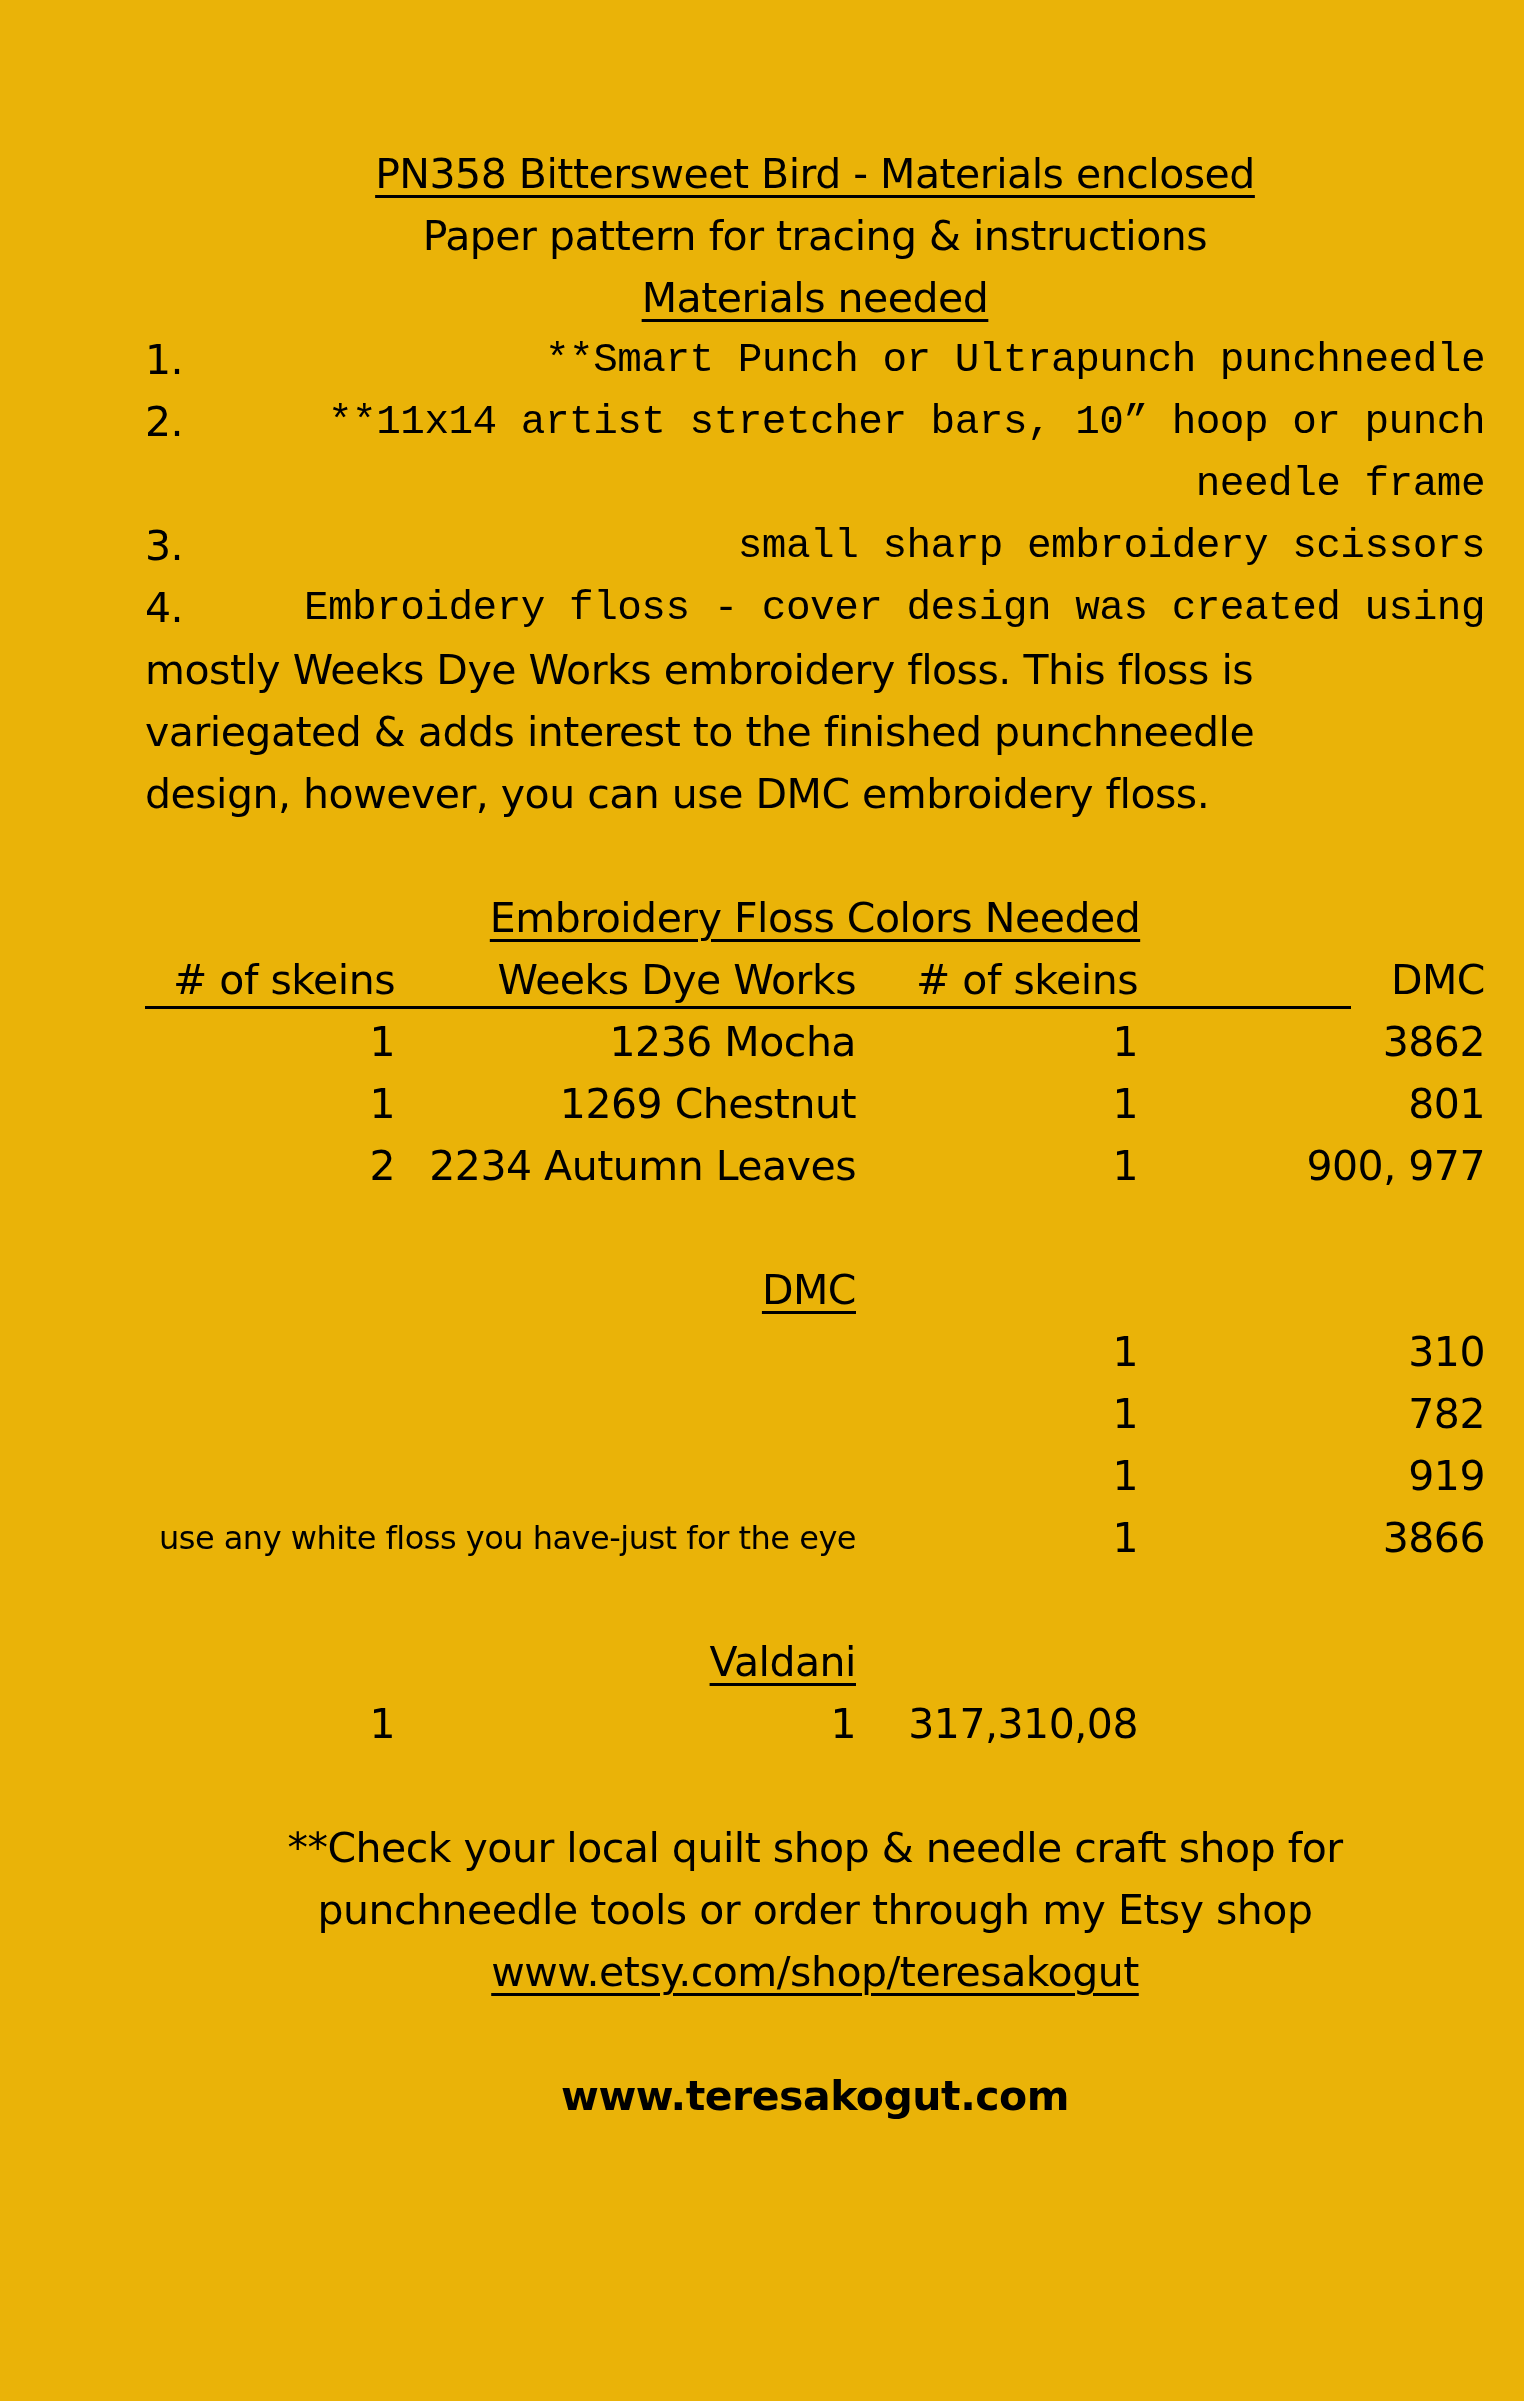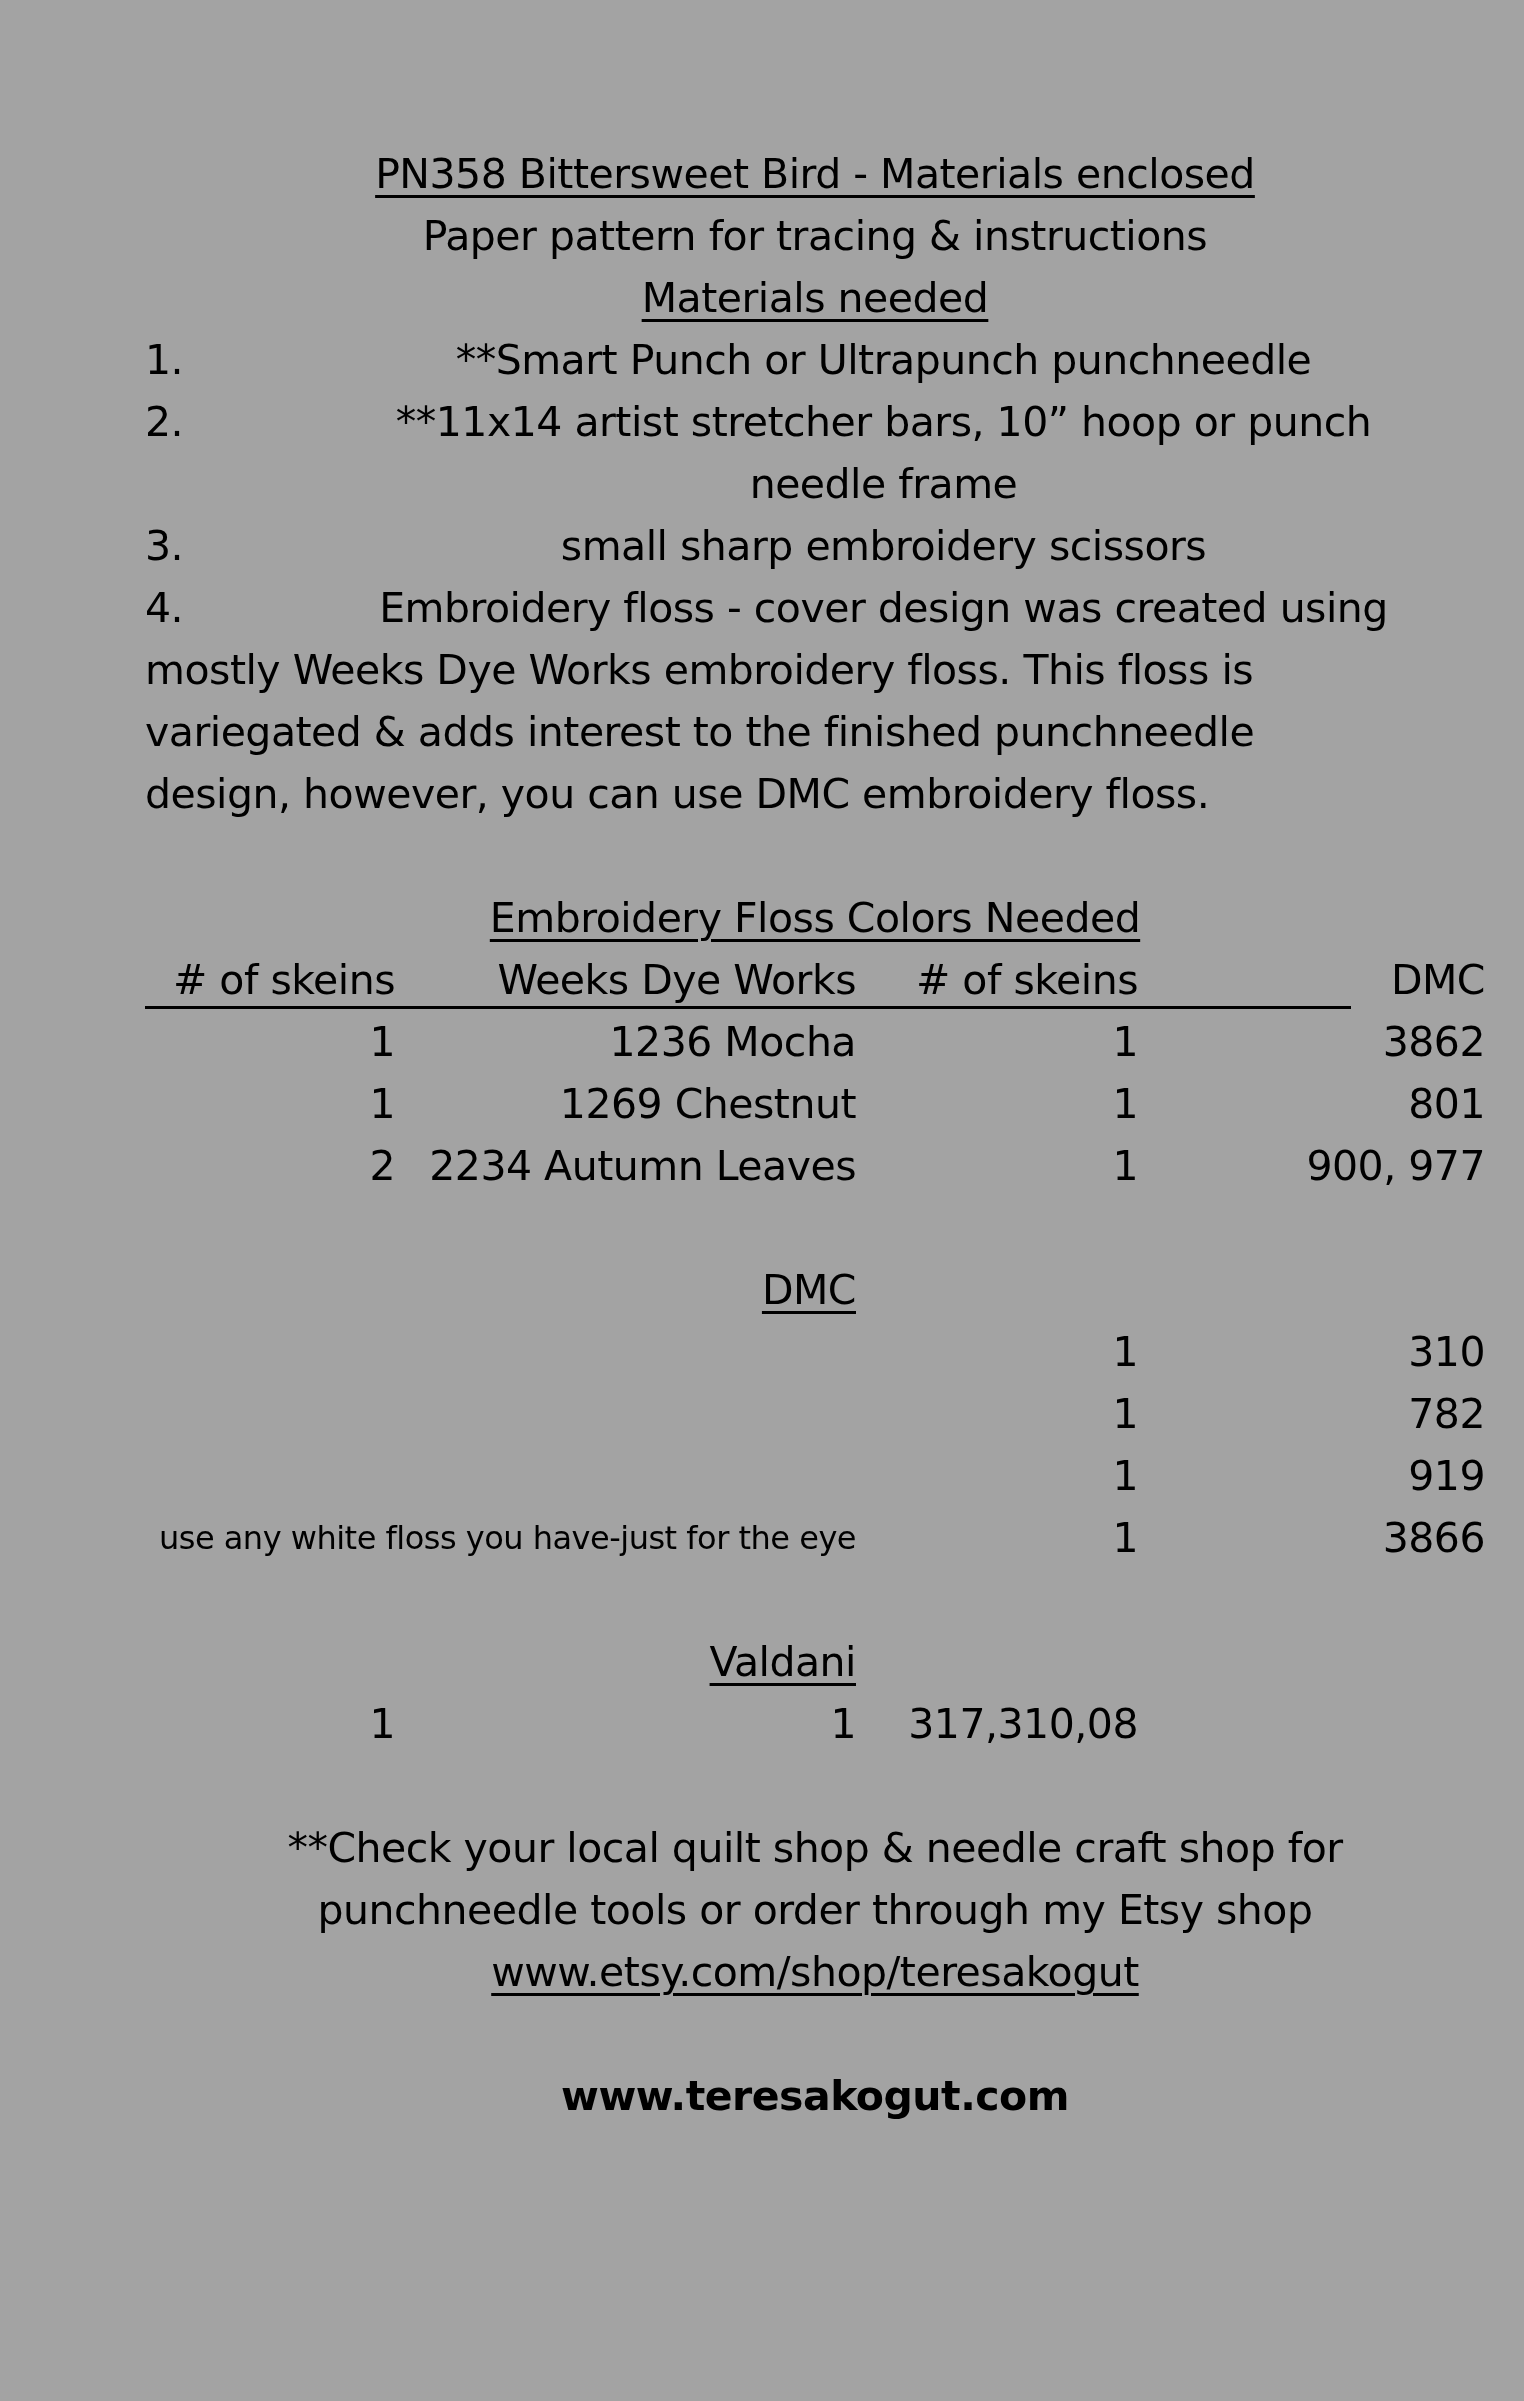--- a/index.html
+++ b/index.html
@@ -1,41 +1,41 @@
 <!DOCTYPE html>
 <html style="font-size:15px"><head>
 <meta charset="utf-8">
 <style>
   * { margin: 0; padding: 0; box-sizing: border-box; }
   html, body { background: #ffffff; }
   .page {
     position: relative;
     width: 1524px;
     height: 2401px;
-    background: #a3a3a3;
+    background: #eab308;
     color: #000000;
     font-family: "DejaVu Sans", sans-serif;
     font-size: 41px;
     line-height: 62px;
     letter-spacing: -0.5px;
     padding: 143px 39px 0 145px;
     overflow: hidden;
   }
   .line { min-height: 62px; }
   .spacer { height: 62px; }
   .center { text-align: center; }
   .u {
     text-decoration: underline;
     text-decoration-thickness: 2.8px;
     text-underline-offset: 6.6px;
   }
   
   .mat-row { display: grid; grid-template-columns: 137px 1fr; }
   .mat-num { text-align: left; }
-  .mat-text { text-align: center; }
+  .mat-text { text-align: right; font-family: Liberation Mono, monospace; }
   
   .trow { display: grid; grid-template-columns: 250px 461px 282px 347px; }
   .trow > div { text-align: right; }
   .thead { position: relative; }
   .thead .header-underline {
     position: absolute;
     left: 0; bottom: 1.9px;
     width: 90%;
     height: 2.8px;
     background: #000000;

